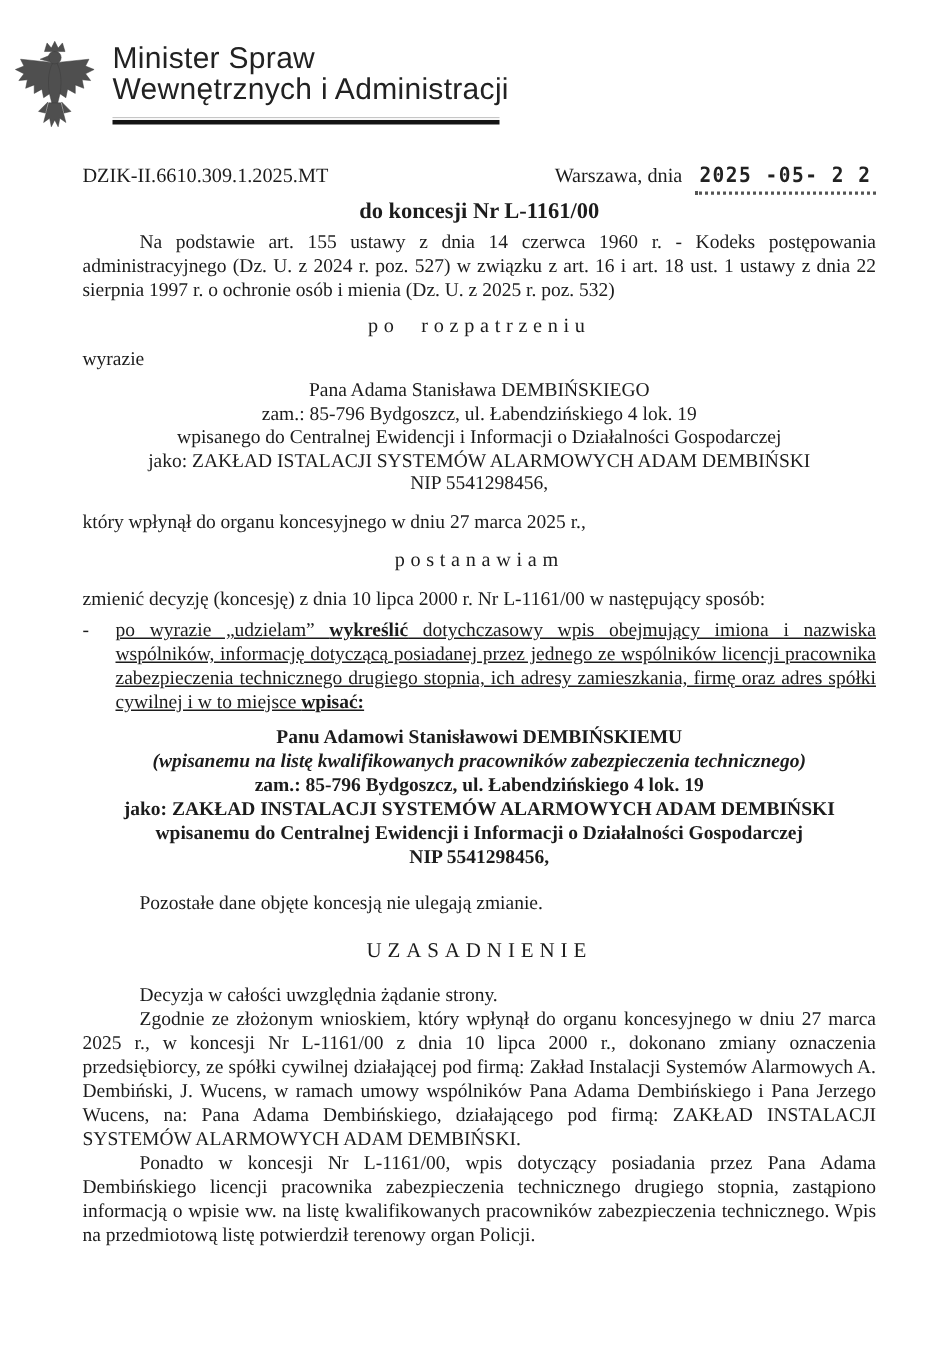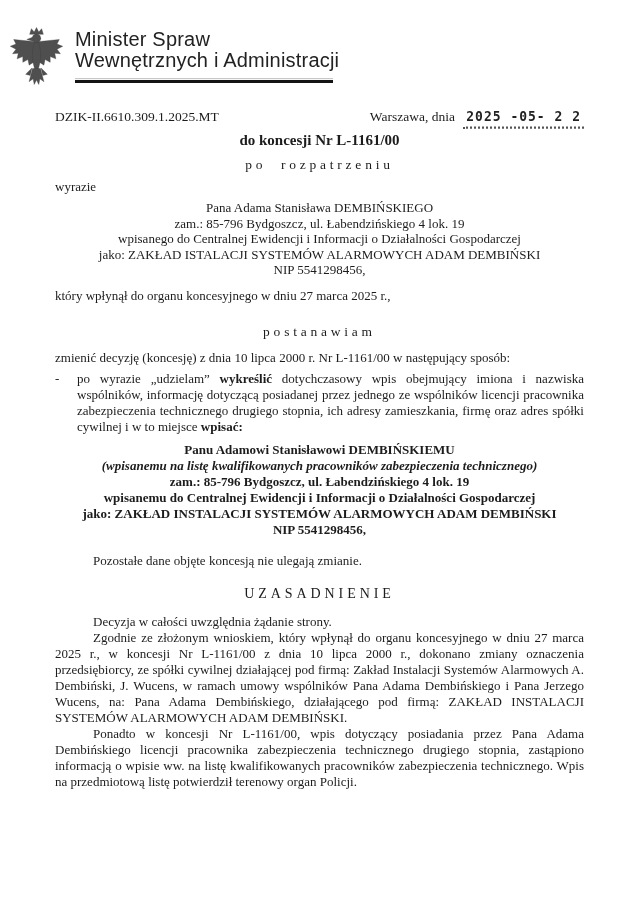--- a/index.html
+++ b/index.html
@@ -48,26 +48,26 @@
   .indent { text-indent:38px; }
   .centerblock { text-align:center; }
   .centerblock p { line-height:15.6px; }
   .bold { font-weight:bold; }
 
   .legal-basis { margin-top:3px; }
   .h-po { margin-top:8px; }
   .wniosku { margin-top:6px; }
   .applicant { margin-top:5px; }
   .received { margin-top:10px; }
-  .h-post { margin-top:20px; }
+  .h-post { margin-top:9px; }
   .decision-intro { margin-top:10px; }
 
   .bullet { display:flex; margin-top:5px; }
   .bullet-marker { flex:0 0 22px; }
-  .bullet-text { flex:1; text-align:justify; }
+  .bullet-text { flex:1; text-align:justify;text-decoration:underline; }
 
   .new-entry { margin-top:7px; font-weight:bold; }
   .new-entry p { line-height:16px;text-align:center; }
   .new-entry p:nth-child(2) { font-style:italic; }
 
   .remaining { margin-top:15px; }
   .h-uzas { margin-top:17px; font-size:14px; }
   .just-p1 { margin-top:12px; }
 </style>
 </head>
@@ -99,20 +99,21 @@
   <div class="meta-row">
     <span>DZIK-II.6610.309.1.2025.MT</span>
     <span class="date-wrap">
       <span>Warszawa, dnia</span>
       <span class="date-stamp">2025 -05- 2 2</span>
     </span>
   </div>
 
   <div class="doc-subtitle">do koncesji Nr L-1161/00</div>
 
+  <p class="legal-basis just indent">Na podstawie art. 155 ustawy z dnia 14 czerwca 1960 r. - Kodeks postępowania administracyjnego (Dz. U. z 2024 r. poz. 527) w związku z art. 16 i art. 18 ust. 1 ustawy z dnia 22 sierpnia 1997 r. o ochronie osób i mienia (Dz. U. z 2025 r. poz. 532)</p>
 
   <div class="spaced-heading h-po">po rozpatrzeniu</div>
 
   <p class="wniosku">wyrazie</p>
 
   <div class="centerblock applicant">
     <p>Pana Adama Stanisława DEMBIŃSKIEGO</p>
     <p>zam.: 85-796 Bydgoszcz, ul. Łabendzińskiego 4 lok. 19</p>
     <p>wpisanego do Centralnej Ewidencji i Informacji o Działalności Gospodarczej</p>
     <p>jako: ZAKŁAD ISTALACJI SYSTEMÓW ALARMOWYCH ADAM DEMBIŃSKI</p>
@@ -127,22 +128,22 @@
 
   <div class="bullet">
     <span class="bullet-marker">-</span>
     <p class="bullet-text"><span>po wyrazie „udzielam” </span><span class="bold">wykreślić</span><span> dotychczasowy wpis obejmujący imiona i nazwiska wspólników, informację dotyczącą posiadanej przez jednego ze wspólników licencji pracownika zabezpieczenia technicznego drugiego stopnia, ich adresy zamieszkania, firmę oraz adres spółki cywilnej i w to miejsce </span><span class="bold">wpisać:</span></p>
   </div>
 
   <div class="centerblock new-entry">
     <p>Panu Adamowi Stanisławowi DEMBIŃSKIEMU</p>
     <p>(wpisanemu na listę kwalifikowanych pracowników zabezpieczenia technicznego)</p>
     <p>zam.: 85-796 Bydgoszcz, ul. Łabendzińskiego 4 lok. 19</p>
+    <p>jako: ZAKŁAD INSTALACJI SYSTEMÓW ALARMOWYCH ADAM DEMBIŃSKI</p>
     <p>wpisanemu do Centralnej Ewidencji i Informacji o Działalności Gospodarczej</p>
-    <p>jako: ZAKŁAD INSTALACJI SYSTEMÓW ALARMOWYCH ADAM DEMBIŃSKI</p>
     <p>NIP 5541298456,</p>
   </div>
 
   <p class="remaining indent">Pozostałe dane objęte koncesją nie ulegają zmianie.</p>
 
   <div class="spaced-heading h-uzas">UZASADNIENIE</div>
 
   <p class="indent just-p1">Decyzja w całości uwzględnia żądanie strony.</p>
   <p class="just indent">Zgodnie ze złożonym wnioskiem, który wpłynął do organu koncesyjnego w dniu 27 marca 2025 r., w koncesji Nr L-1161/00 z dnia 10 lipca 2000 r., dokonano zmiany oznaczenia przedsiębiorcy, ze spółki cywilnej działającej pod firmą: Zakład Instalacji Systemów Alarmowych A. Dembiński, J. Wucens, w ramach umowy wspólników Pana Adama Dembińskiego i Pana Jerzego Wucens, na: Pana Adama Dembińskiego, działającego pod firmą: ZAKŁAD INSTALACJI SYSTEMÓW ALARMOWYCH ADAM DEMBIŃSKI.</p>
   <p class="just indent">Ponadto w koncesji Nr L-1161/00, wpis dotyczący posiadania przez Pana Adama Dembińskiego licencji pracownika zabezpieczenia technicznego drugiego stopnia, zastąpiono informacją o wpisie ww. na listę kwalifikowanych pracowników zabezpieczenia technicznego. Wpis na przedmiotową listę potwierdził terenowy organ Policji.</p>

